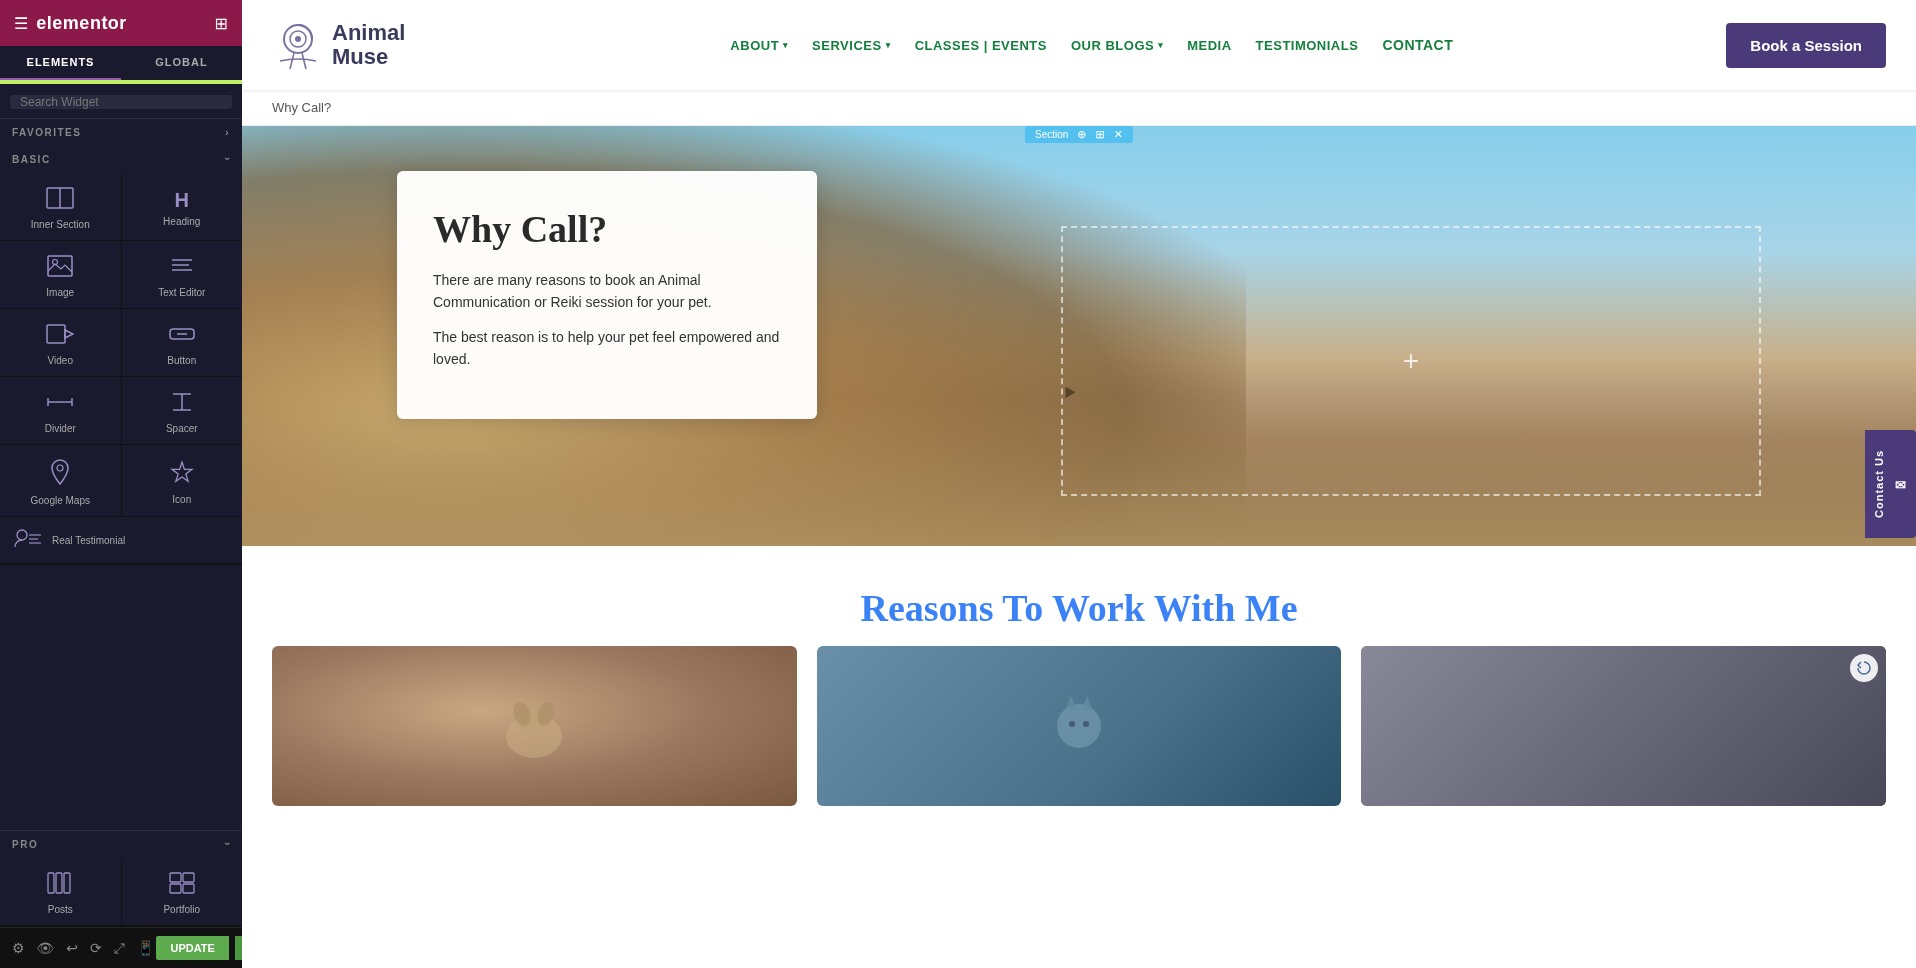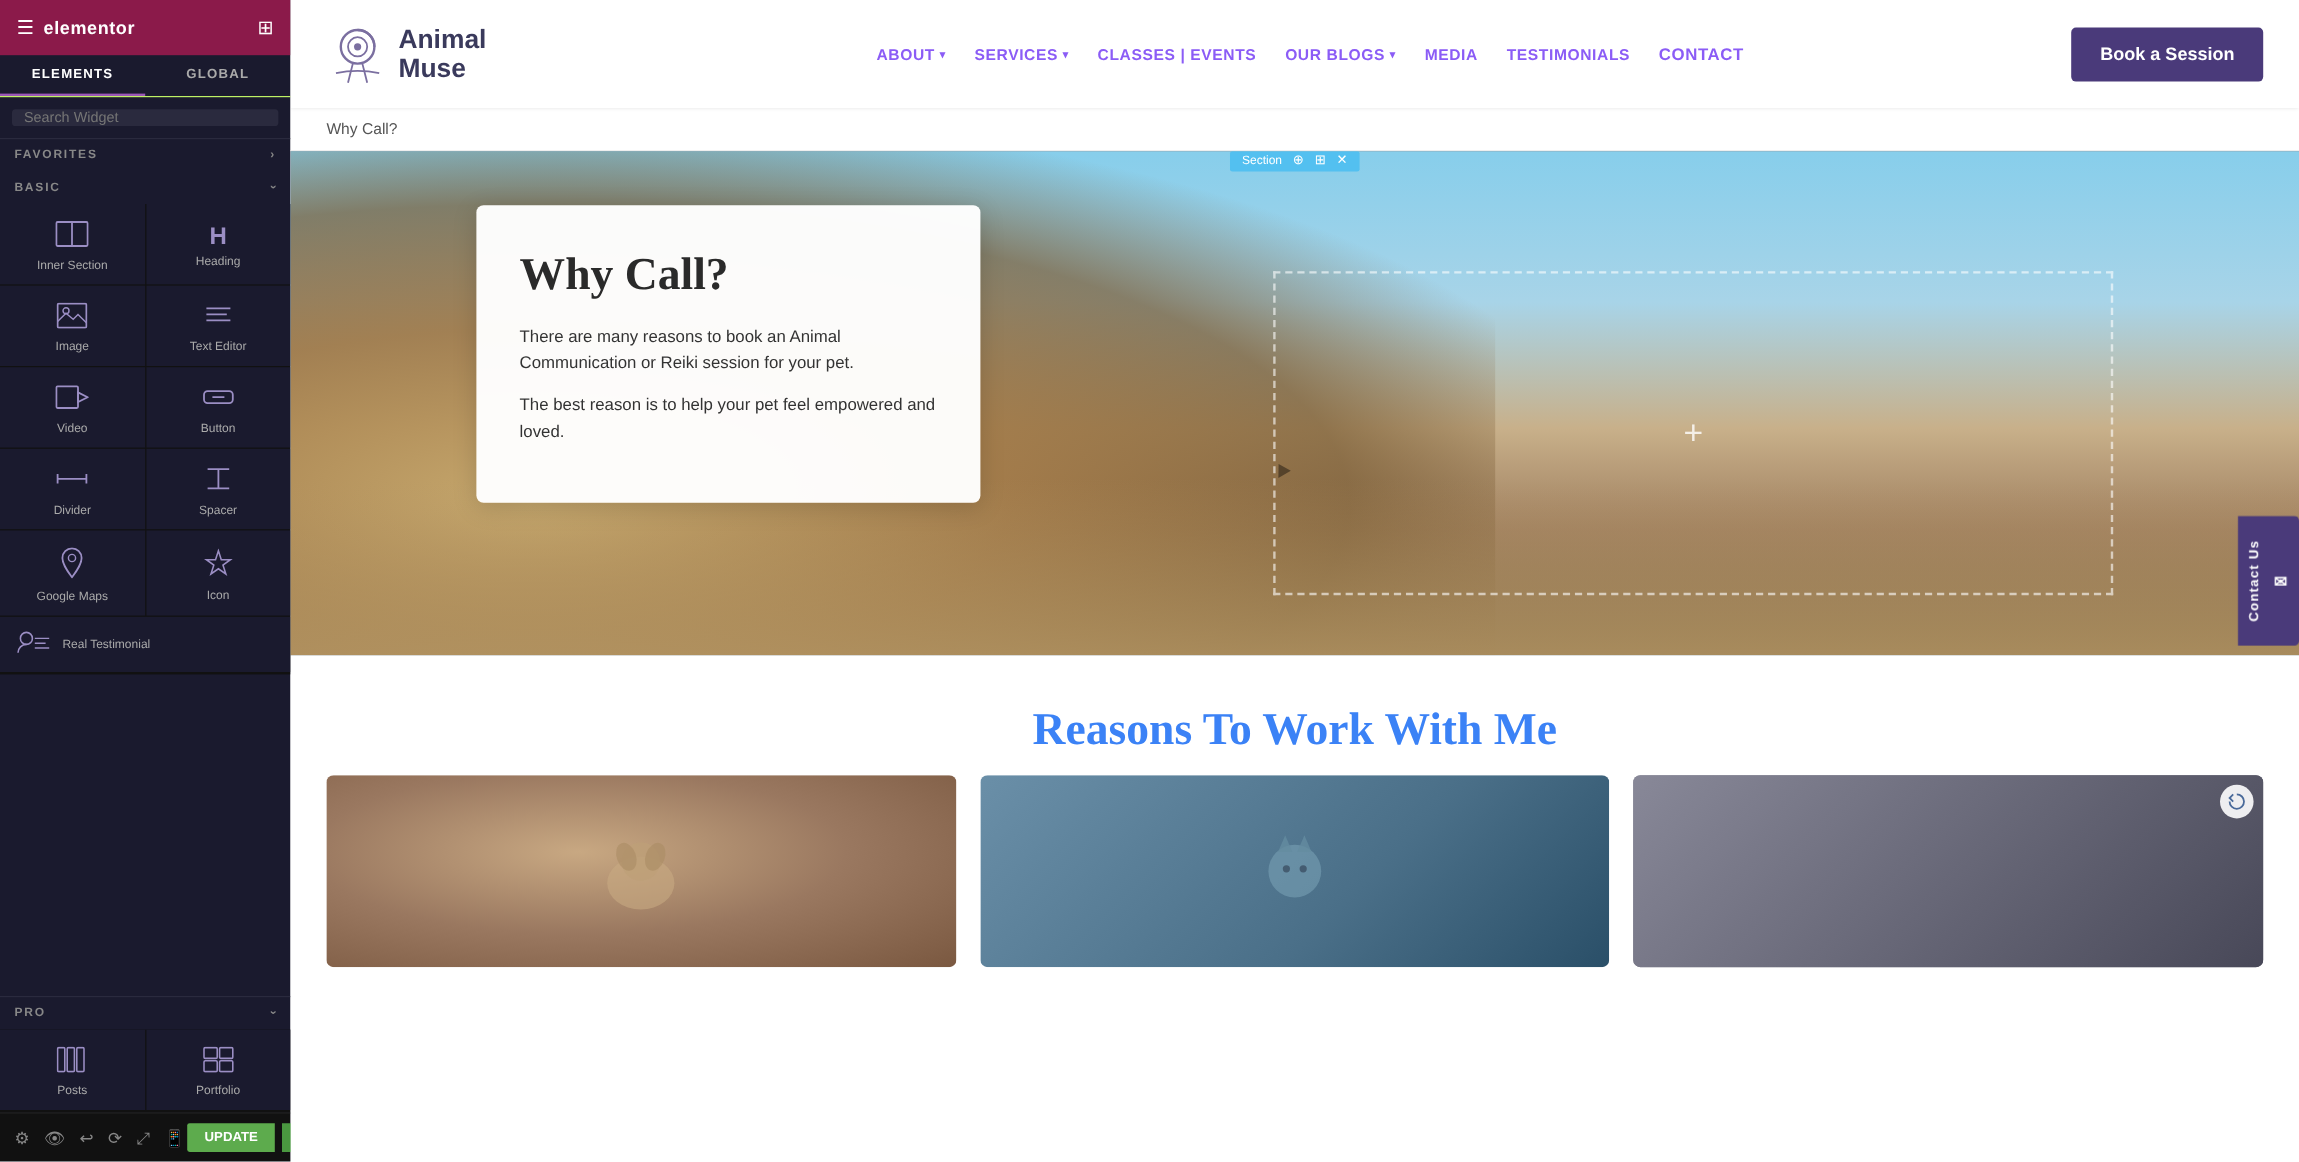--- a/index.html
+++ b/index.html
@@ -19,33 +19,33 @@
       background: #8b1a4a;
       display: flex;
       align-items: center;
       justify-content: space-between;
       padding: 0 14px;
       height: 46px;
     }
 
     .sidebar-header-title {
       color: #fff;
-      font-size: 15px;
+      font-size: 18px;
       font-weight: bold;
       letter-spacing: 0.5px;
     }
 
     .sidebar-header-icons {
       display: flex;
       gap: 10px;
     }
 
     .sidebar-tabs {
       display: flex;
-      border-bottom: 1px solid #bef264;
+      border-bottom: 4px solid #bef264;
       justify-content: flex-end;
     }
 
     .sidebar-tab {
       flex: 1;
       text-align: center;
       padding: 10px 0;
       color: #aaa;
       font-size: 11px;
       font-weight: bold;
@@ -174,21 +174,21 @@
 
     .nav-links {
       display: flex;
       align-items: center;
       gap: 24px;
       flex: 1;
       justify-content: center;
     }
 
     .nav-link {
-      color: #8b5cf6;
+      color: #15803d;
       font-size: 13px;
       font-weight: 600;
       letter-spacing: 0.5px;
       text-decoration: none;
       cursor: pointer;
       display: flex;
       align-items: center;
       gap: 4px;
     }
 

